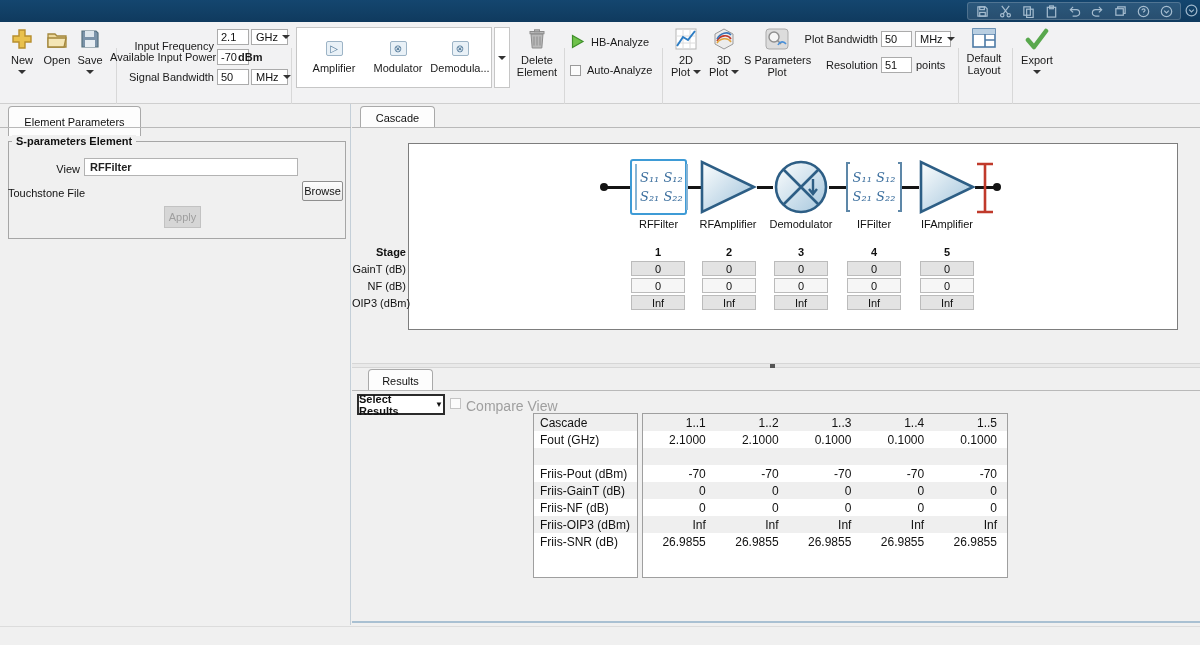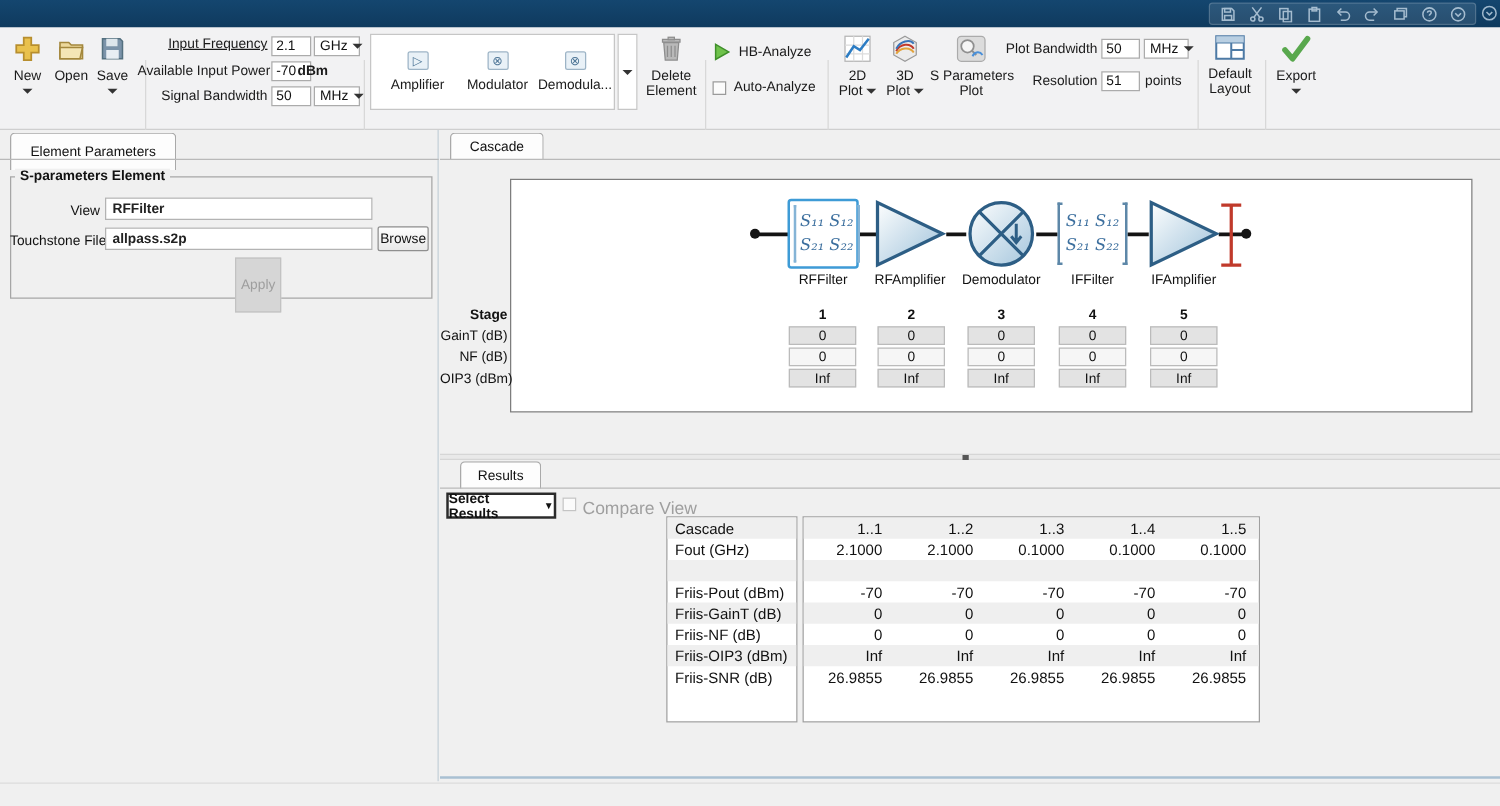--- a/index.html
+++ b/index.html
@@ -184,21 +184,21 @@
           <path d="M3 3h14l2 2v14H3z" fill="#7b93a9" stroke="#54707f" stroke-width="1.2"></path>
           <rect x="6" y="12" width="10" height="7" fill="#e8eef3"></rect>
           <rect x="6" y="3" width="9" height="6" fill="#dde6ec"></rect>
         </svg>
       <div class="rbtn-label">Save</div>
       <div class="ddarrow" style="margin:4px auto 0;"></div>
     </div>
     <div class="seclabel" style="left:18px; width:80px;">FILE</div>
     <div class="vsep" style="left:116px;"></div>
 
-    <div class="fld-label" style="left:120px; top:7px; width:94px;text-decoration:underline;">Input Frequency</div>
+    <div class="fld-label" style="left:120px; top:18px; width:94px;">Input Frequency</div>
     <div class="tb-input" style="left:217px; top:7px; width:32px;">2.1</div>
     <div class="unit-dd" style="left:251px; top:7px; width:37px;">
       <span>GHz</span>
         <span class="ddarrow"></span>
     </div>
     <div class="fld-label" style="left:110px; top:29px; width:104px;">Available Input Power</div>
     <div class="tb-input" style="left:217px; top:27px; width:32px;">-70</div>
     <div class="unit-txt" style="left:238px; top:29px;font-weight:bold;">dBm</div>
     <div class="fld-label" style="left:120px; top:49px; width:94px;">Signal Bandwidth</div>
     <div class="tb-input" style="left:217px; top:47px; width:32px;">50</div>
@@ -328,23 +328,22 @@
 
   <div id="leftpanel" class="abs"></div>
   <div class="doc-tab abs" style="left:8px; top:106px; width:133px; height:30px;">Element Parameters</div>
   <div class="tabline abs" style="left:0px; top:127px; width:351px;"></div>
 
   <div class="groupbox abs" style="left:8px; top:141px; width:338px; height:98px;"></div>
   <div class="grouplegend abs" style="left:12px; top:135px;">S-parameters Element</div>
   <div class="plainlabel abs" style="left:14px; top:163px; width:66px; text-align:right;">View</div>
   <div class="inp abs" style="left:84px; top:158px; width:214px; height:18px;">RFFilter</div>
   <div class="plainlabel abs" style="left:8px; top:187px; width:72px; text-align:right;">Touchstone File</div>
-  <div class="inp abs" style="left:84px; top:182px; width:214px; height:18px;">allpass.s2p</div>
   <div class="btn abs" style="left:302px; top:181px; width:41px; height:20px;">Browse</div>
-  <div class="btn-disabled abs" style="left:188px; top:206px; width:37px; height:44px;">Apply</div>
+  <div class="btn-disabled abs" style="left:164px; top:206px; width:37px; height:22px;">Apply</div>
 
   <div id="rightpanel" class="abs"></div>
   <div class="doc-tab abs" style="left:360px; top:106px; width:75px; height:22px;">Cascade</div>
   <div class="tabline abs" style="left:352px; top:127px; width:848px;"></div>
 
   <div id="canvas" class="abs"></div>
 
   <div class="wire abs" style="left:606px; width:26px;"></div>
   <div class="node-dot abs" style="left:600px;"></div>
   <div class="wire abs" style="left:686px; width:16px;"></div>

